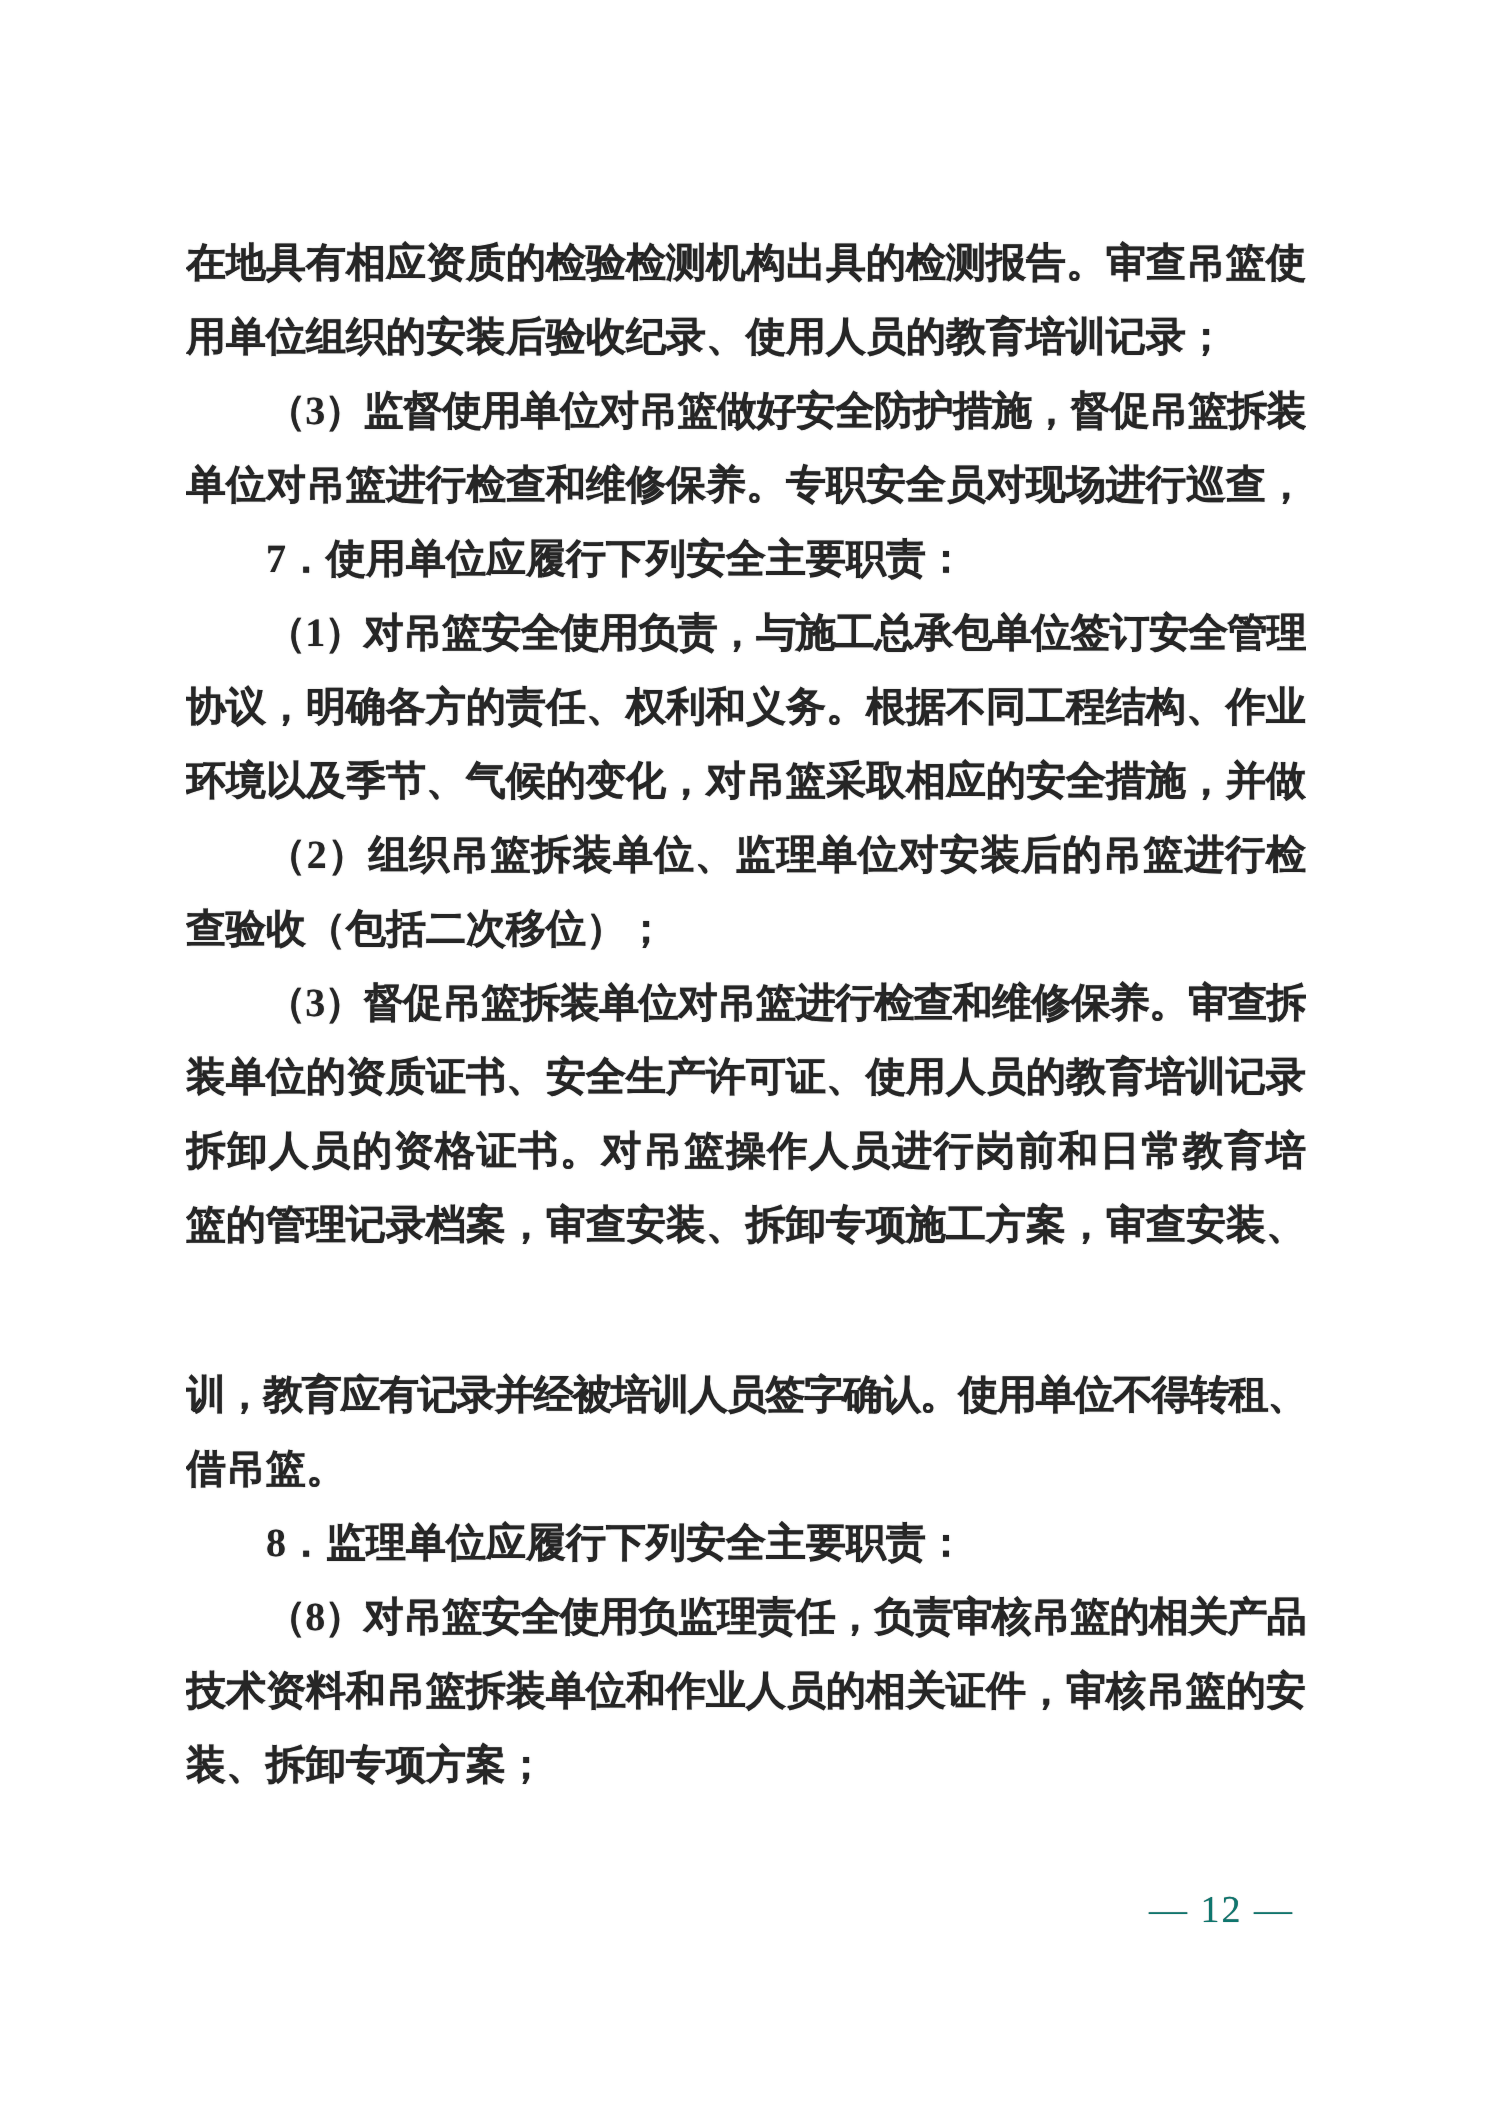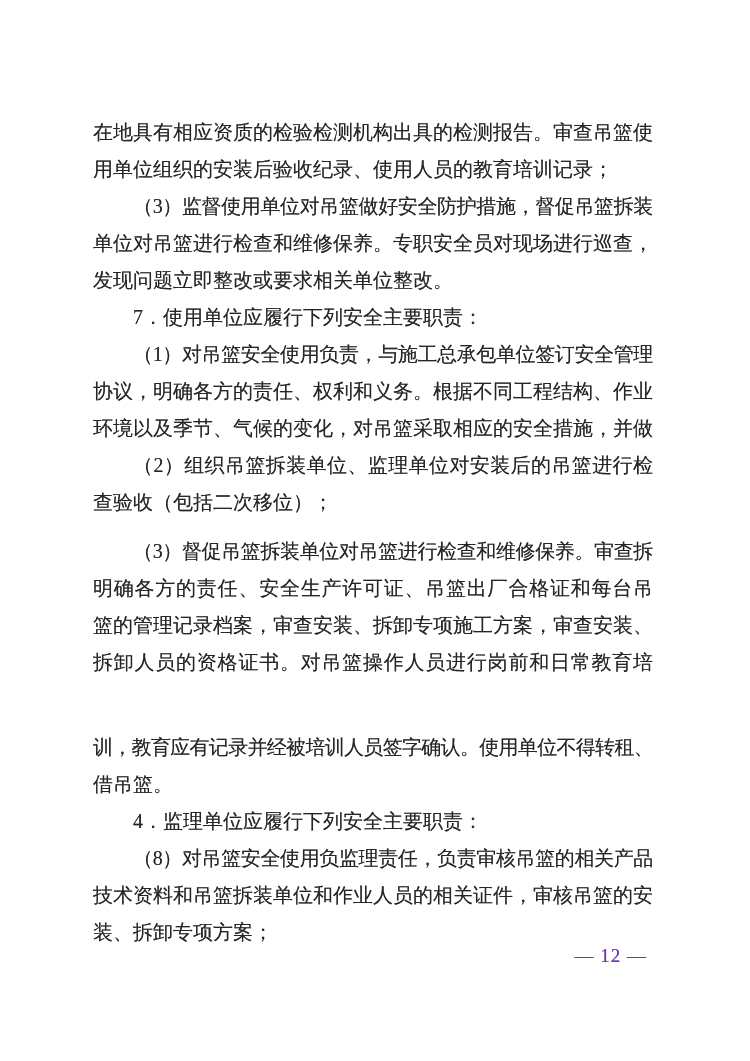--- a/index.html
+++ b/index.html
@@ -21,20 +21,21 @@
     left: 93px;
     top: 114px;
     width: 560px;
     font-size: 20px;
     line-height: 37px;
     text-shadow: 0 0 0.6px rgba(38,38,38,0.55);
   }
   .paragraph {
     margin: 0;
     padding: 0;
+    font-weight: bold;
   }
   .line {
     text-align: justify;
     text-align-last: justify;
     -moz-text-align-last: justify;
     text-justify: inter-character;
     height: 37px;
     overflow: hidden;
   }
   .line.last {
@@ -48,61 +49,60 @@
   .page-number {
     position: absolute;
     left: 93px;
     top: 942px;
     width: 560px;
     padding-right: 6px;
     box-sizing: border-box;
     text-align: right;
     font-size: 19px;
     line-height: 28px;
-    color: #6d28d9;
+    color: #0f766e;
     letter-spacing: 1px;
     text-shadow: 0 0 0.5px rgba(30,30,30,0.5);
   }
 </style>
 </head>
 <body>
 
 <div class="page">
   <div class="doc-body">
       <div class="paragraph">
         <div class="line fill" style="">在地具有相应资质的检验检测机构出具的检测报告。审查吊篮使</div>
         <div class="line last" style="">用单位组织的安装后验收纪录、使用人员的教育培训记录；</div>
       </div>
       <div class="paragraph">
         <div class="line fill indent" style="letter-spacing: -0.37037px;">（3）监督使用单位对吊篮做好安全防护措施，督促吊篮拆装</div>
         <div class="line fill" style="">单位对吊篮进行检查和维修保养。专职安全员对现场进行巡查，</div>
-        <div class="line last" style="">发现问题立即整改或要求相关单位整改。</div>
       </div>
       <div class="paragraph">
         <div class="line last indent" style="">7．使用单位应履行下列安全主要职责：</div>
       </div>
       <div class="paragraph">
         <div class="line fill indent" style="letter-spacing: -0.37037px;">（1）对吊篮安全使用负责，与施工总承包单位签订安全管理</div>
         <div class="line fill" style="">协议，明确各方的责任、权利和义务。根据不同工程结构、作业</div>
         <div class="line fill" style="">环境以及季节、气候的变化，对吊篮采取相应的安全措施，并做</div>
       </div>
       <div class="paragraph">
         <div class="line fill indent" style="">（2）组织吊篮拆装单位、监理单位对安装后的吊篮进行检</div>
         <div class="line last" style="">查验收（包括二次移位）；</div>
       </div>
       <div class="paragraph">
-        <div class="line fill indent" style="letter-spacing: -0.37037px; margin-top: 12px;">（3）督促吊篮拆装单位对吊篮进行检查和维修保养。审查拆</div>
-        <div class="line fill" style="">明确各方的责任、安全生产许可证、吊篮出厂合格证和每台吊</div>
+        <div class="line fill indent" style="letter-spacing: -0.37037px;">（3）督促吊篮拆装单位对吊篮进行检查和维修保养。审查拆</div>
+        <div class="line fill" style="">装单位的资质证书、安全生产许可证、使用人员的教育培训记录</div>
+        <div class="line fill" style="">拆卸人员的资格证书。对吊篮操作人员进行岗前和日常教育培</div>
         <div class="line fill" style="">篮的管理记录档案，审查安装、拆卸专项施工方案，审查安装、</div>
-        <div class="line fill" style="">拆卸人员的资格证书。对吊篮操作人员进行岗前和日常教育培</div>
         <div class="line fill" style="letter-spacing: -0.689655px; margin-top: 48px;">训，教育应有记录并经被培训人员签字确认。使用单位不得转租、</div>
         <div class="line last" style="">借吊篮。</div>
       </div>
       <div class="paragraph">
-        <div class="line last indent" style="">4．监理单位应履行下列安全主要职责：</div>
+        <div class="line last indent" style="">8．监理单位应履行下列安全主要职责：</div>
       </div>
       <div class="paragraph">
         <div class="line fill indent" style="letter-spacing: -0.37037px;">（8）对吊篮安全使用负监理责任，负责审核吊篮的相关产品</div>
         <div class="line fill" style="">技术资料和吊篮拆装单位和作业人员的相关证件，审核吊篮的安</div>
         <div class="line last" style="">装、拆卸专项方案；</div>
       </div>
     </div>
   <div class="page-number">— 12 —</div>
 </div>
 

